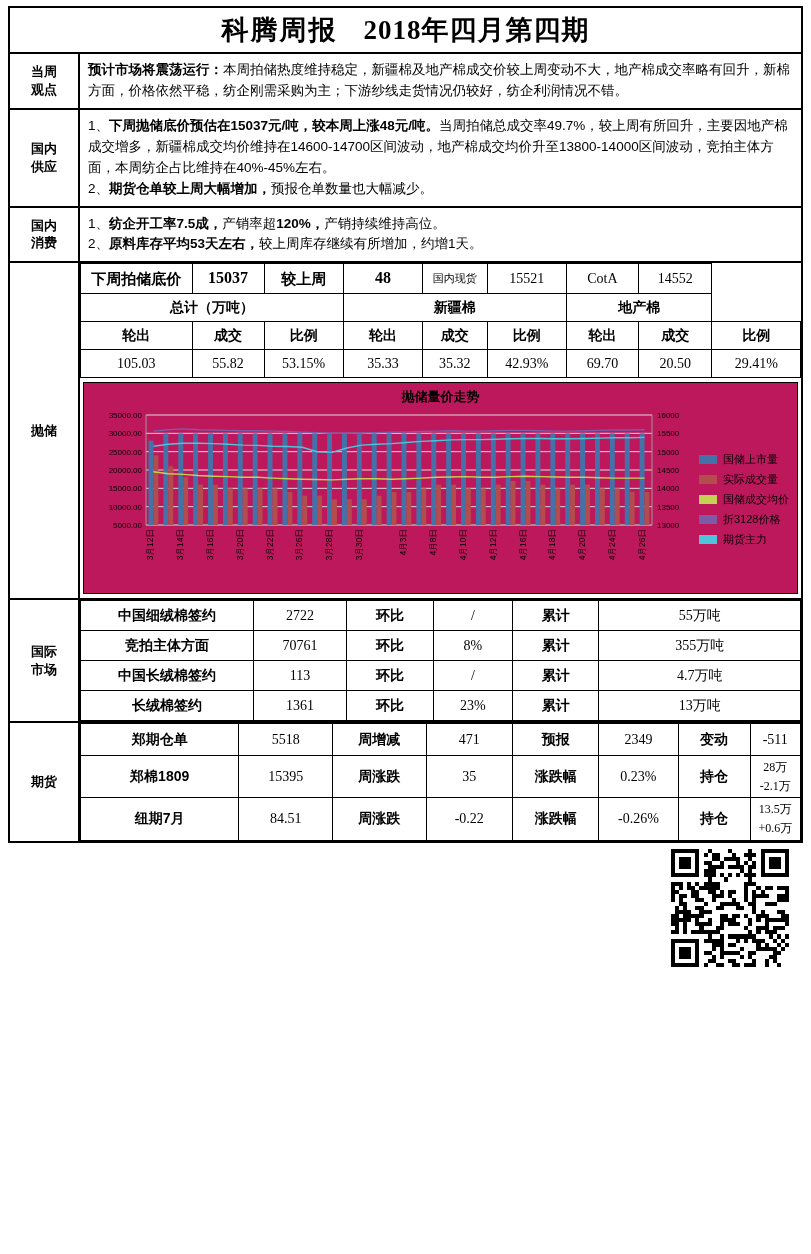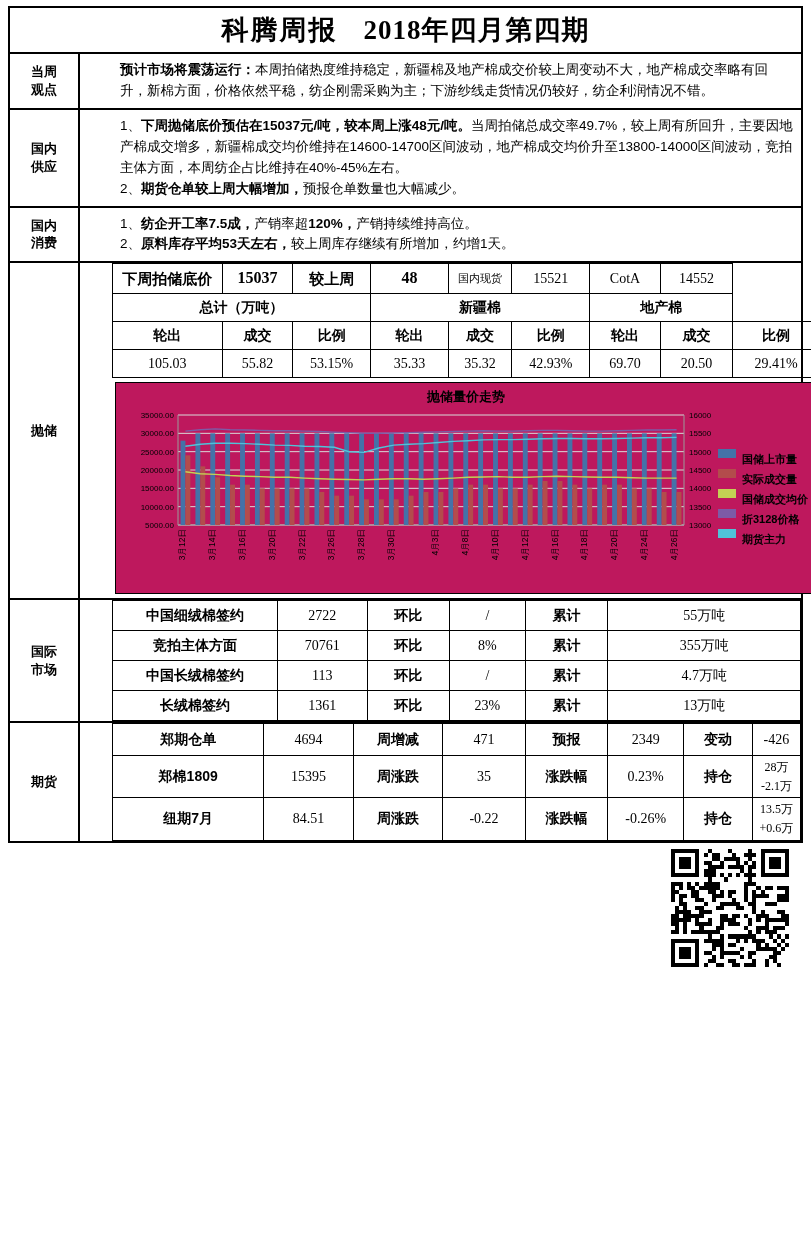--- a/index.html
+++ b/index.html
@@ -25,38 +25,38 @@
     font-weight:bold;font-size:27px;margin-left:26px;letter-spacing:1px;
   }
   .sec{display:flex;border-bottom:2px solid #000;}
   .sec:last-child{border-bottom:none;}
   .lab{
     width:68px;min-width:68px;
     border-right:2px solid #000;
     display:flex;align-items:center;justify-content:center;
     font-weight:bold;font-size:13px;line-height:1.35;text-align:center;
   }
-  .body{flex:1;padding:6px 8px;line-height:1.55;font-size:13.5px;margin-left:32px;}
+  .body{flex:1;padding:6px 8px;line-height:1.55;font-size:13.5px;}
   .b{font-weight:bold;}
   
   table{border-collapse:collapse;width:100%;}
   td,th{border:1px solid #000;text-align:center;font-size:13px;padding:2px 2px;font-weight:normal;}
   .pc-sec .body{padding:0;}
   .pc-top td{height:23px;}
   .pc-top .hd{font-weight:bold;font-size:15px;}
   .pc-top .hd2{font-weight:bold;font-size:14px;}
   .val{font-family:"Liberation Serif","DejaVu Serif",serif;font-size:14px;}
   .valb{font-family:"Liberation Serif","DejaVu Serif",serif;font-size:16px;font-weight:bold;}
   .small-hd{font-size:11px;}
   
   .chart-box{border:1px solid #000;margin:4px 3px 4px 3px;background:#be185d;position:relative;height:210px;}
   .chart-title{text-align:center;font-weight:bold;font-size:13px;padding-top:4px;}
   .chart-area{position:relative;height:180px;}
   .legend{position:absolute;right:8px;top:42px;font-size:11px;line-height:20px;}
-  .legend div{display:flex;font-weight:bold;}
+  .legend div{display:flex;align-items:center;}
   .legend i{display:inline-block;width:18px;height:9px;margin-right:6px;}
   .intl td{height:25px;}
   .intl .lbl{font-weight:bold;font-size:14px;}
   .fut td{height:27px;}
   .fut .lbl{font-weight:bold;font-size:14px;}
   .qr-area{position:relative;height:128px;}
   .qr{position:absolute;right:14px;top:6px;width:118px;height:118px;}
   .sec-int .body, .sec-fut .body{padding:0;}
 </style>
 </head>
@@ -333,27 +333,27 @@
       </div>
     </div>
 
     <div class="sec sec-fut">
       <div class="lab">期货</div>
       <div class="body">
         <table class="fut">
           <tbody>
               <tr>
             <td style="width:22%" class="lbl">郑期仓单</td>
-            <td style="width:13%" class="val">4694</td>
+            <td style="width:13%" class="val">5518</td>
             <td style="width:13%" class="lbl">周增减</td>
             <td style="width:12%" class="val">471</td>
             <td style="width:12%" class="lbl">预报</td>
             <td style="width:11%" class="val">2349</td>
             <td style="width:10%" class="lbl">变动</td>
-            <td class="val">-426</td>
+            <td class="val">-511</td>
           </tr>
           <tr>
             <td class="lbl">郑棉1809</td>
             <td class="val">15395</td>
             <td class="lbl">周涨跌</td>
             <td class="val">35</td>
             <td class="lbl">涨跌幅</td>
             <td class="val">0.23%</td>
             <td class="lbl">持仓</td>
             <td class="val multiline" style="white-space:pre-line;font-size:12px;">28万

